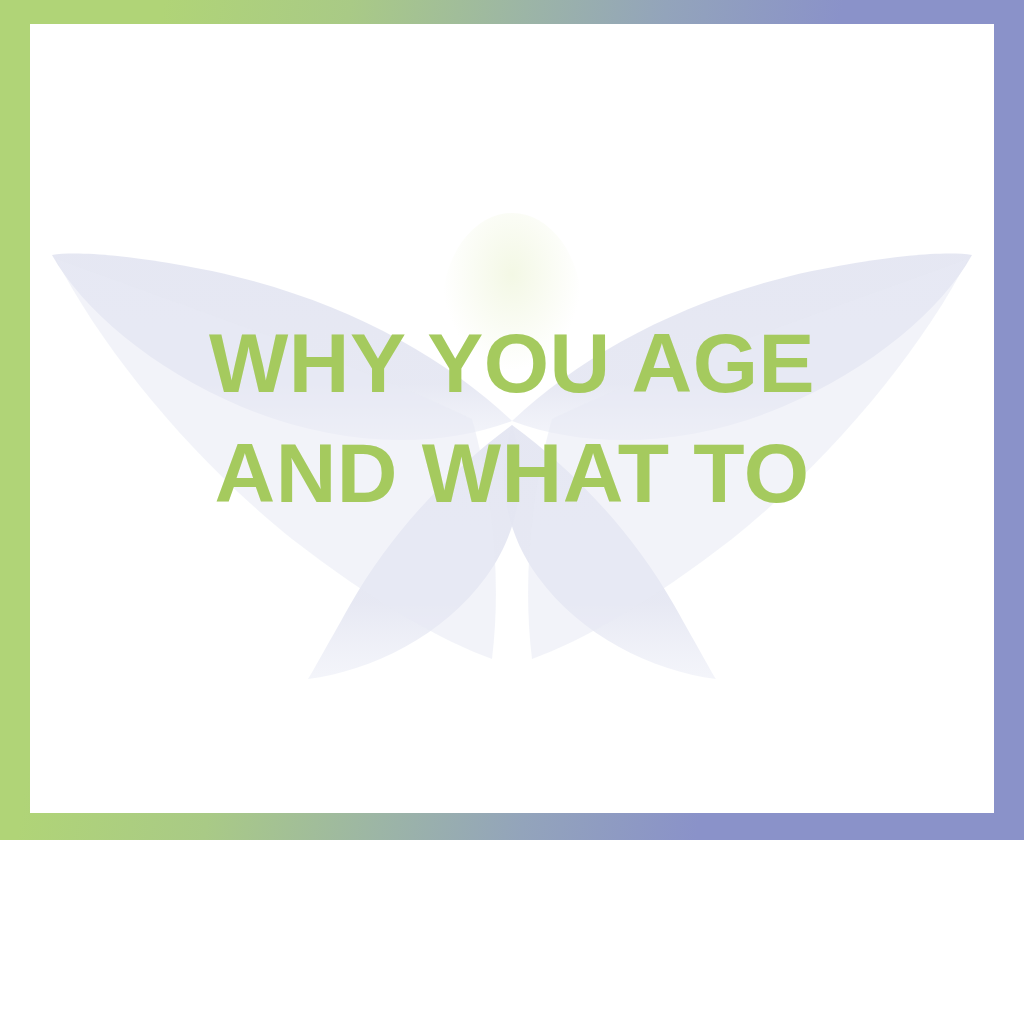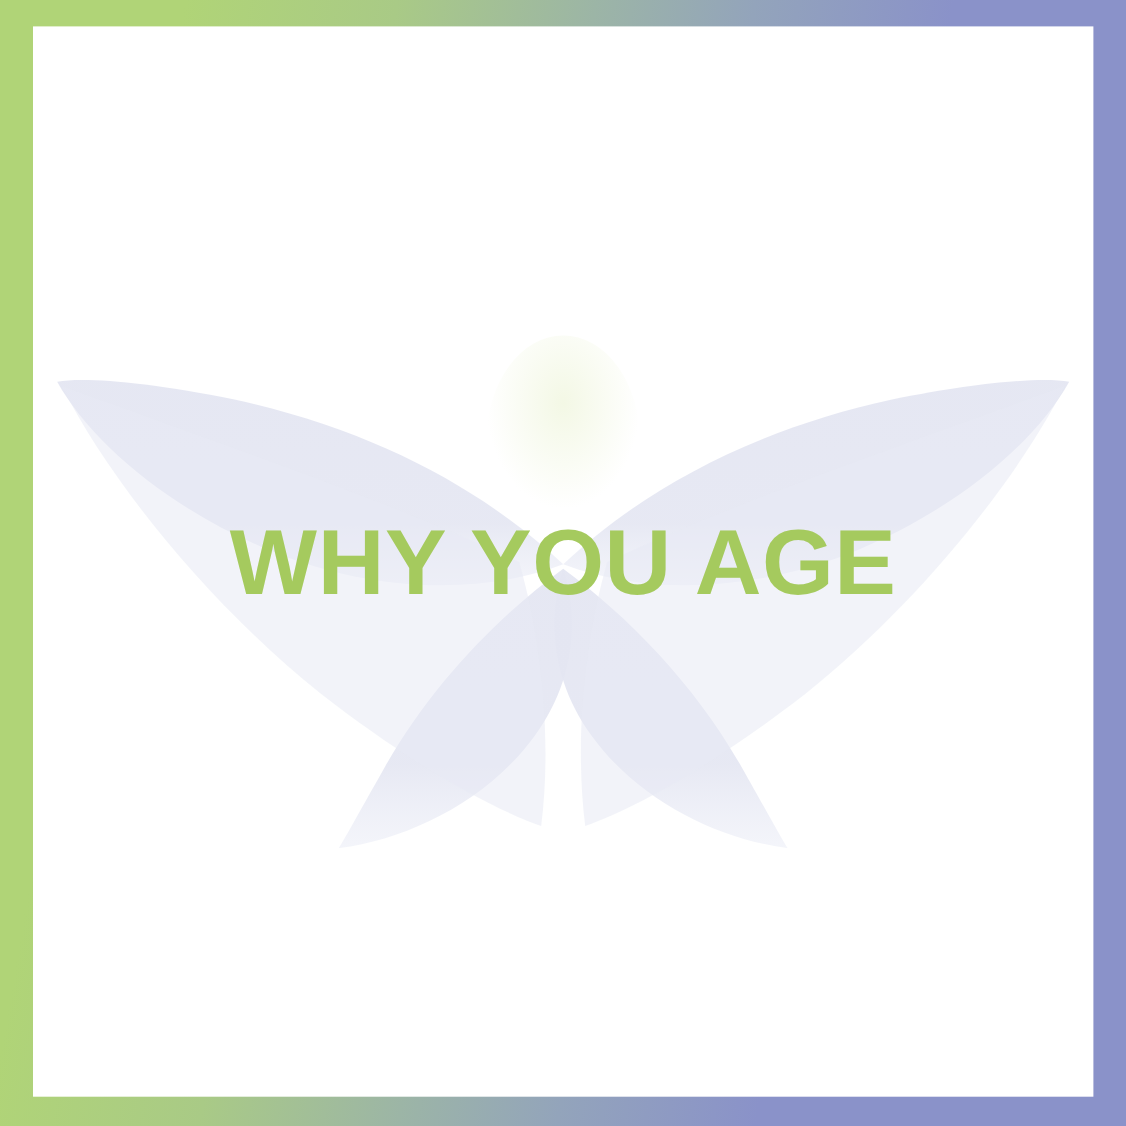--- a/index.html
+++ b/index.html
@@ -3,21 +3,21 @@
 <meta charset="utf-8">
 <style>
   html, body {
     margin: 0;
     padding: 0;
     background: #ffffff;
   }
   #poster {
     position: relative;
     width: 1024px;
-    height: 1024px;
+    height: 840px;
     overflow: hidden;
     font-family: "Liberation Sans", sans-serif;
   }
 
   
   .frame {
     position: absolute;
     inset: 0;
     background: linear-gradient(100deg,
         #b0d477 0%,
@@ -114,16 +114,17 @@
 
         <path d="M926 100 C 880 190, 790 300, 690 380 C 610 442, 540 482, 490 500
                  C 480 420, 490 330, 510 260 C 610 212, 760 160, 926 100 Z" fill="#e8eaf4" opacity="0.55"></path>
 
         <ellipse cx="470" cy="150" rx="70" ry="96" fill="url(#coreGlow)"></ellipse>
       </svg>
     </div>
 
     <div class="headline">
       <span class="headline-line">WHY YOU AGE</span>
+      <span class="headline-line">AND WHAT TO</span>
     </div>
 
   </div>
 </div>
 
 </body></html>

